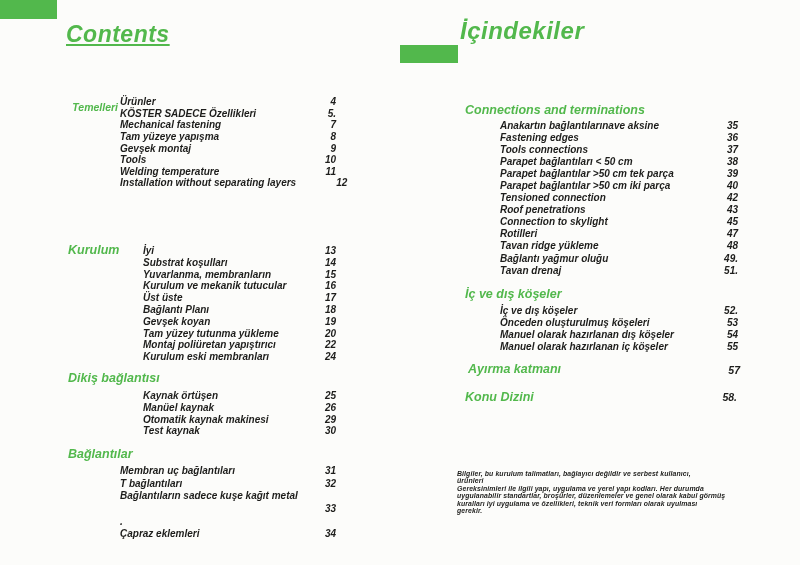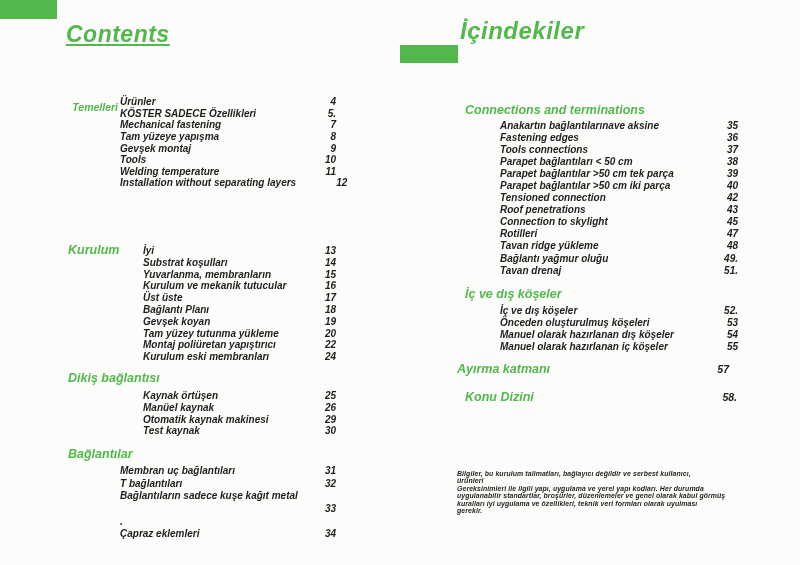--- a/index.html
+++ b/index.html
@@ -237,21 +237,21 @@
     <div class="toc-row">
       <span class="toc-label">Manuel olarak hazırlanan dış köşeler</span>
       <span class="toc-page">54</span>
     </div>
     <div class="toc-row">
       <span class="toc-label">Manuel olarak hazırlanan iç köşeler</span>
       <span class="toc-page">55</span>
     </div>
   </div>
 
-<div class="abs heading-row" style="left:457px;top:362px;width:272px;">
+<div class="abs heading-row" style="left:468px;top:362px;width:272px;align-items:flex-end;">
   <span class="section-heading">Ayırma katmanı</span>
   <span class="toc-page">57</span>
 </div>
 
 <div class="abs heading-row" style="left:465px;top:390px;width:272px;">
   <span class="section-heading">Konu Dizini</span>
   <span class="toc-page">58.</span>
 </div>
 
 <div class="abs footnote" style="left:457px;top:470px;width:285px;">

